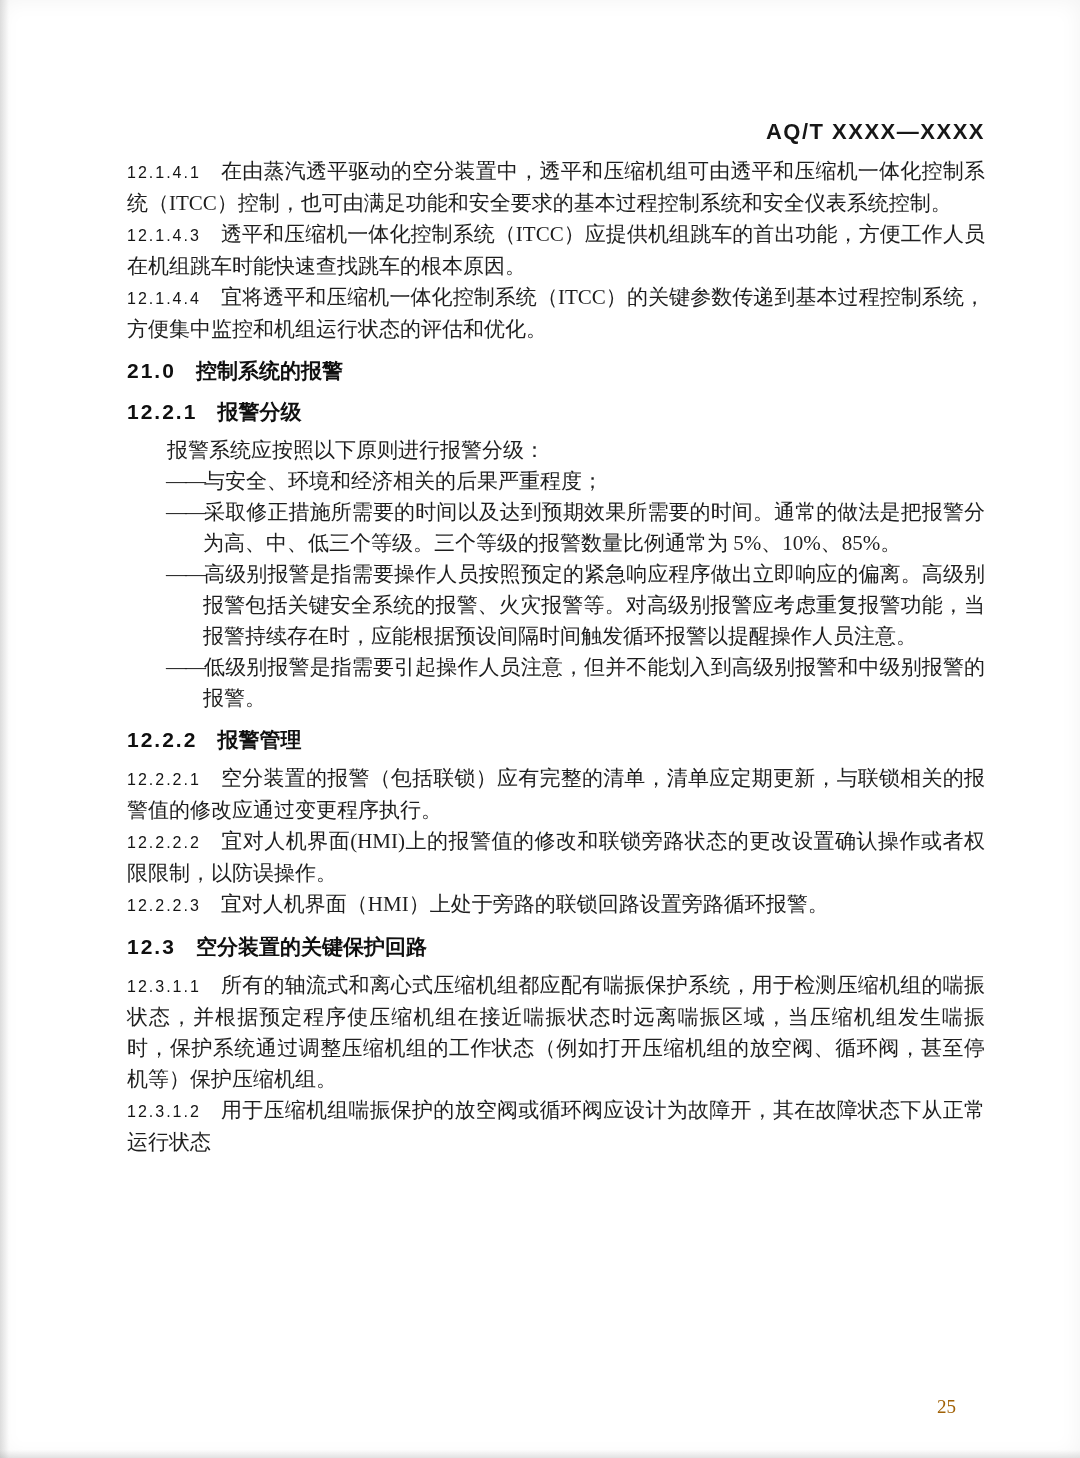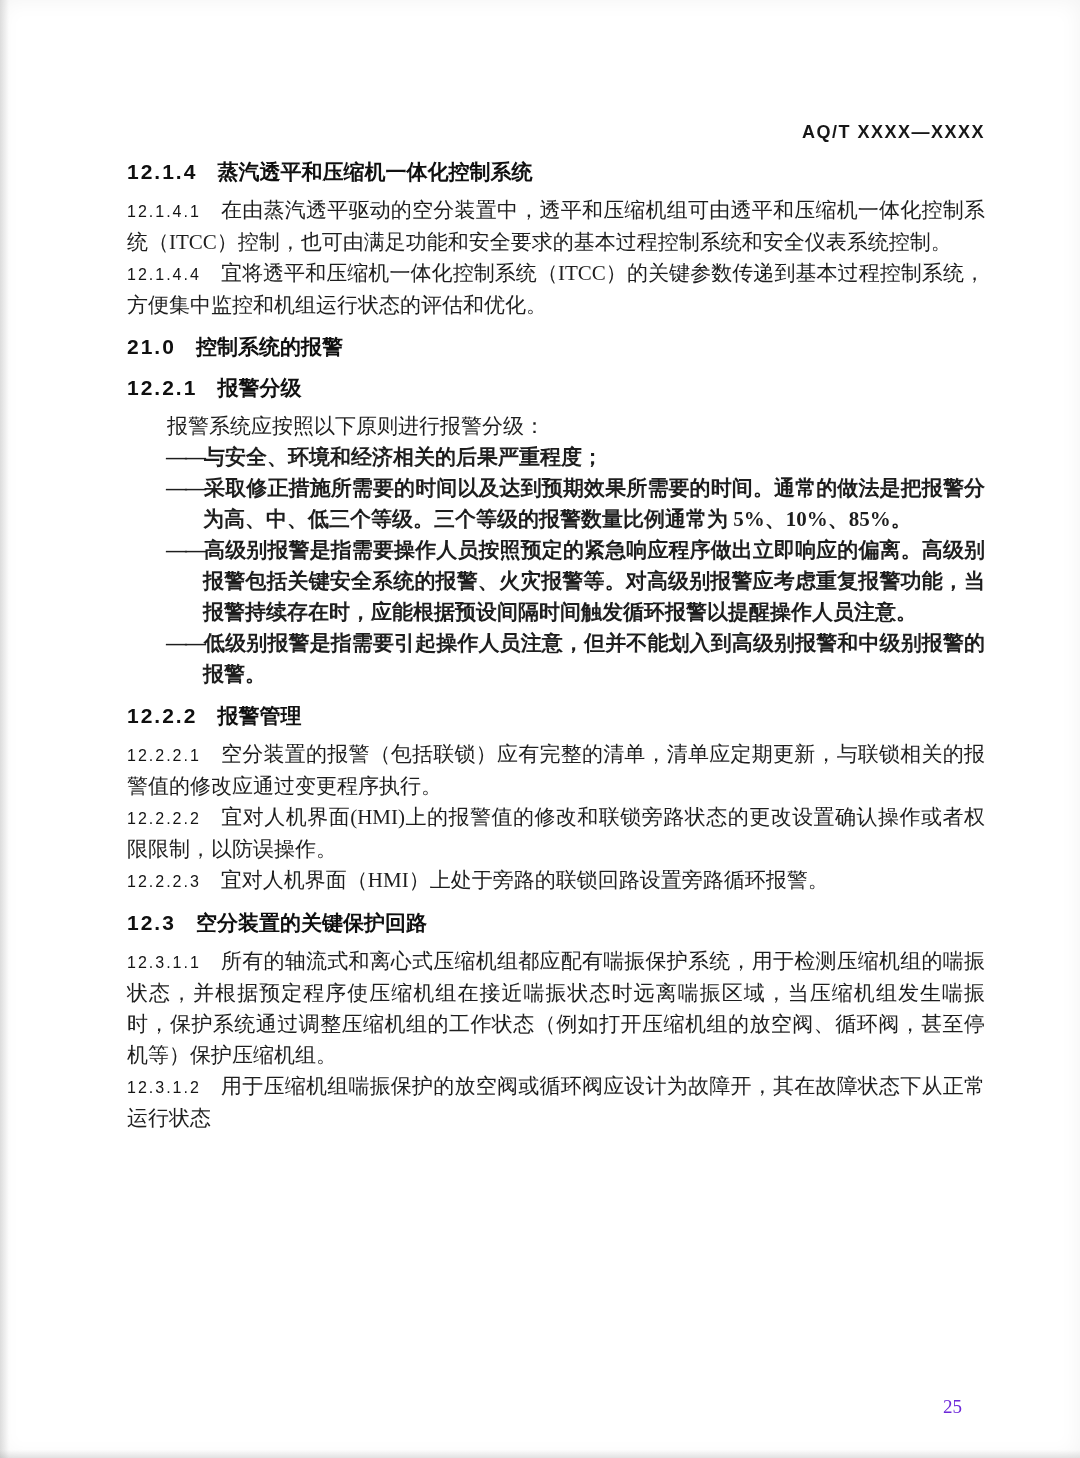--- a/index.html
+++ b/index.html
@@ -36,21 +36,21 @@
     background: linear-gradient(0deg, rgba(120,120,120,0.18), rgba(255,255,255,0));
     pointer-events: none;
   }
 
   .header-right {
     height: 24px;
     line-height: 24px;
     text-align: right;
     font-family: "Liberation Sans", "DejaVu Sans", sans-serif;
     font-weight: 700;
-    font-size: 18px;
+    font-size: 22px;
     letter-spacing: 1.5px;
     color: #171717;
     margin-bottom: 12px;
   }
 
   .doc-body { }
 
   .heading {
     font-family: "Liberation Sans", "DejaVu Sans", sans-serif;
     font-weight: 700;
@@ -78,44 +78,43 @@
     letter-spacing: 2px;
     margin-right: 20px;
     color: #141414;
   }
   p.intro {
     text-indent: 40px;
   }
   p.dash-item {
     padding-left: 76px;
     text-indent: -37px;
-    font-weight: bold;
   }
   p.dash-item .marker {
     letter-spacing: -2px;
   }
 
   .page-number {
     position: absolute;
     top: 1396px;
-    right: 118px;
+    right: 124px;
     font-family: "Liberation Serif", "DejaVu Serif", serif;
     font-size: 19px;
-    color: #6d28d9;
+    color: #a16207;
   }
 </style>
 </head>
 <body>
 
 <div class="page">
   <div class="header-right">AQ/T XXXX—XXXX</div>
 
   <div class="doc-body">
-      <h3 class="heading"><span class="num">12.1.4</span><span class="title">蒸汽透平和压缩机一体化控制系统</span></h3>
       <p class="clause"><span class="num">12.1.4.1</span><span class="txt">在由蒸汽透平驱动的空分装置中，透平和压缩机组可由透平和压缩机一体化控制系统（ITCC）控制，也可由满足功能和安全要求的基本过程控制系统和安全仪表系统控制。</span></p>
+      <p class="clause"><span class="num">12.1.4.3</span><span class="txt">透平和压缩机一体化控制系统（ITCC）应提供机组跳车的首出功能，方便工作人员在机组跳车时能快速查找跳车的根本原因。</span></p>
       <p class="clause"><span class="num">12.1.4.4</span><span class="txt">宜将透平和压缩机一体化控制系统（ITCC）的关键参数传递到基本过程控制系统，方便集中监控和机组运行状态的评估和优化。</span></p>
       <h3 class="heading"><span class="num">21.0</span><span class="title">控制系统的报警</span></h3>
       <h3 class="heading"><span class="num">12.2.1</span><span class="title">报警分级</span></h3>
       <p class="intro"><span class="txt">报警系统应按照以下原则进行报警分级：</span></p>
       <p class="dash-item"><span class="marker">——</span><span class="txt">与安全、环境和经济相关的后果严重程度；</span></p>
       <p class="dash-item"><span class="marker">——</span><span class="txt">采取修正措施所需要的时间以及达到预期效果所需要的时间。通常的做法是把报警分为高、中、低三个等级。三个等级的报警数量比例通常为 5%、10%、85%。</span></p>
       <p class="dash-item"><span class="marker">——</span><span class="txt">高级别报警是指需要操作人员按照预定的紧急响应程序做出立即响应的偏离。高级别报警包括关键安全系统的报警、火灾报警等。对高级别报警应考虑重复报警功能，当报警持续存在时，应能根据预设间隔时间触发循环报警以提醒操作人员注意。</span></p>
       <p class="dash-item"><span class="marker">——</span><span class="txt">低级别报警是指需要引起操作人员注意，但并不能划入到高级别报警和中级别报警的报警。</span></p>
       <h3 class="heading"><span class="num">12.2.2</span><span class="title">报警管理</span></h3>
       <p class="clause"><span class="num">12.2.2.1</span><span class="txt">空分装置的报警（包括联锁）应有完整的清单，清单应定期更新，与联锁相关的报警值的修改应通过变更程序执行。</span></p>

